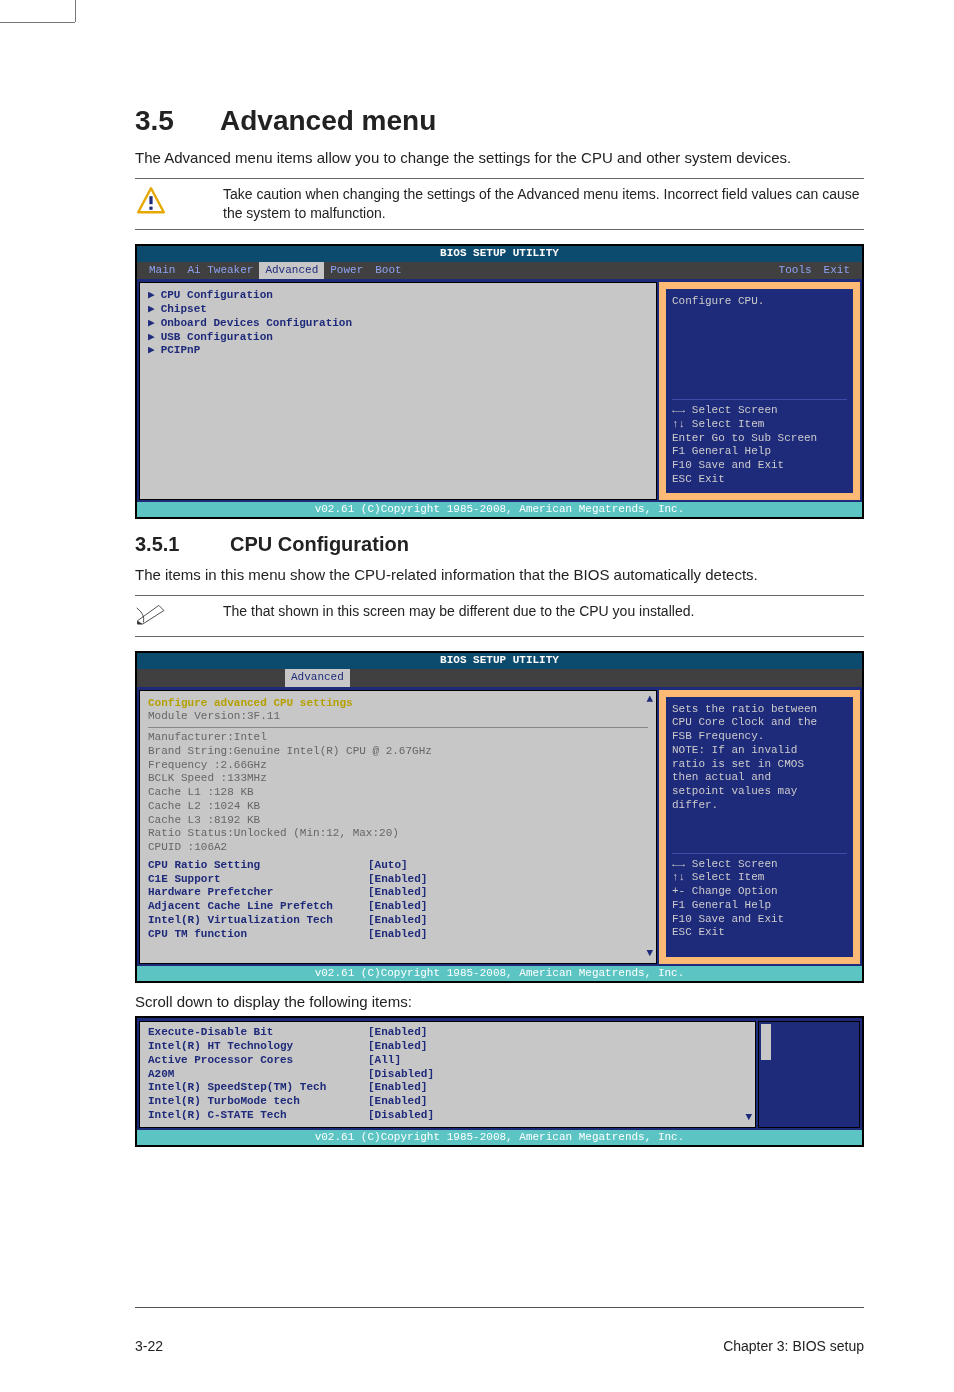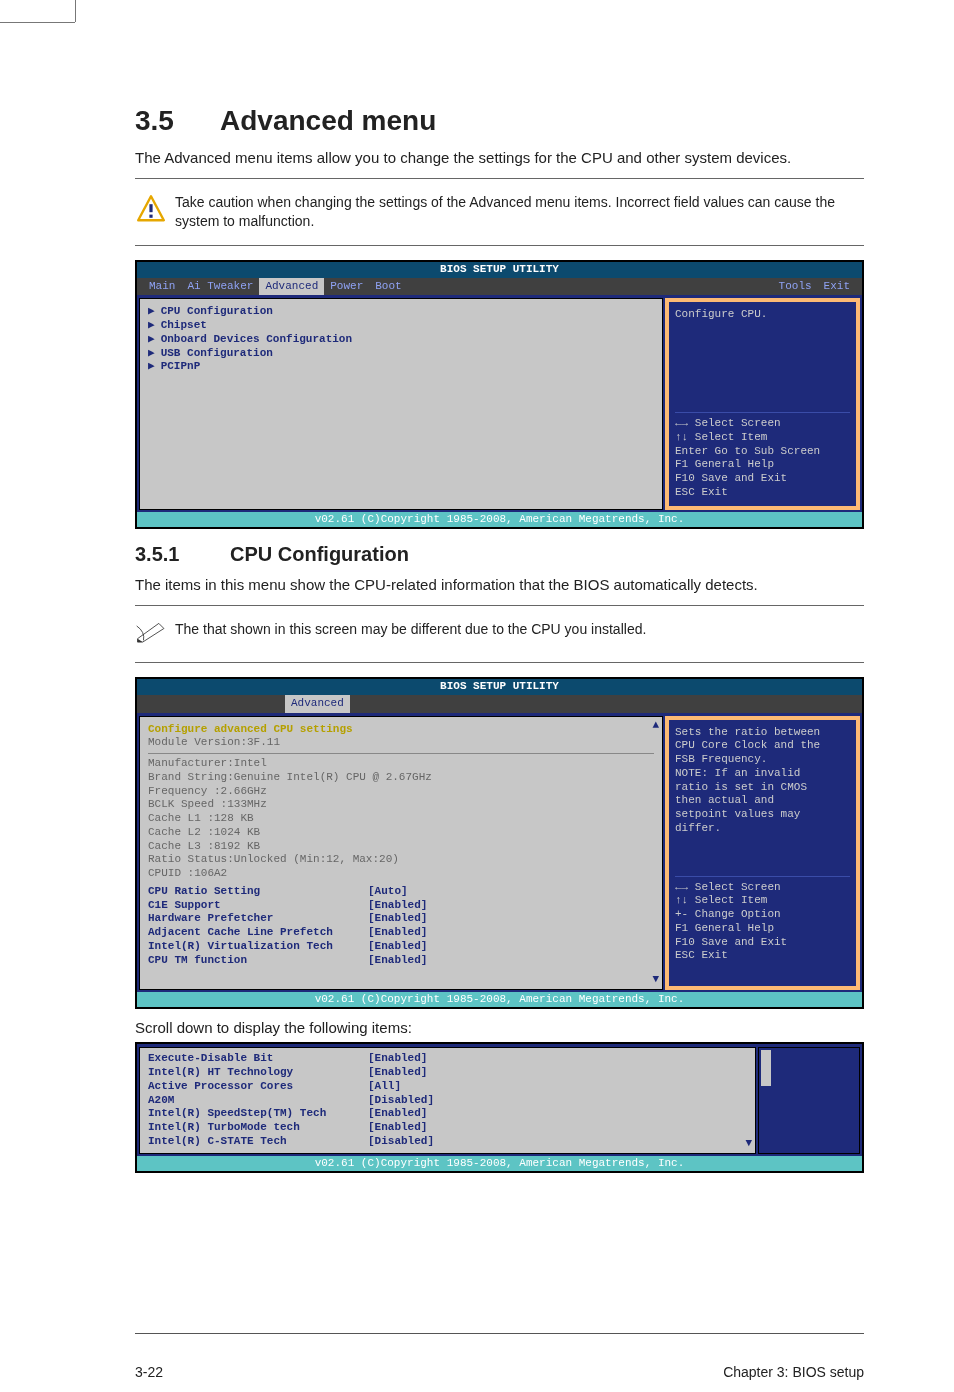--- a/index.html
+++ b/index.html
@@ -2,36 +2,36 @@
 <html><head>
 <meta charset="utf-8">
 <style>
   body { margin: 0; background: #fff; font-family: Arial, Helvetica, sans-serif; width: 954px; }
   .page { padding: 105px 90px 0 135px; position: relative; }
   .crop-tl-h { position:absolute; top:22px; left:0; width:75px; height:1px; background:#777; }
   .crop-tl-v { position:absolute; top:0; left:75px; width:1px; height:22px; background:#777; }
   h1 { font-size: 28px; margin: 0 0 10px; color:#222; }
   h1 .num { display:inline-block; width:85px; }
   .body-text { font-size: 15px; line-height: 1.4; color:#222; margin: 0 0 10px; }
-  .note-row { display:flex; align-items:flex-start; border-top:1px solid #666; border-bottom:1px solid #666; padding:14px 0; margin-bottom:14px; }
+  .note-row { display:flex; align-items:flex-start; border-top:1px solid #666; border-bottom:1px solid #666; padding:6px 0; margin-bottom:14px;gap:48px; }
   .note-row .icon { width:40px; flex:0 0 40px; }
   .note-row .txt { font-size: 14px; line-height:1.35; color:#222; }
   .pencil-row .icon svg { width:34px; }
   .warn-icon svg { width:32px; }
   h2 { font-size: 20px; color:#222; margin:14px 0 8px; }
   h2 .num { display:inline-block; width:95px; }
   .bios { font-family: "Courier New", monospace; font-size: 11px; line-height: 1.25; }
   .bios-outer { border:2px solid #000; margin-bottom:8px; }
   .bios-title { background:#0c4a6e; color:#fff; text-align:center; font-weight:bold; padding:1px 0; }
   .bios-menubar { background:#404040; color:#8fa2f3; display:flex; padding:0 6px; }
   .bios-menubar span { padding:2px 6px; }
   .bios-menubar .active { background:#c7c7c7; color:#1e2a7a; }
   .bios-body { display:flex; background:#1e2a7a; border-top:1px solid #1e2a7a; }
   .bios-left { flex:1; background:#c7c7c7; margin:2px; border:1px solid #000; padding:6px 8px; color:#1e2a7a; min-height:190px; position:relative; }
-  .bios-right { width:175px; background:#1e2a7a; margin:2px 2px 2px 0; border:4px solid #fdba74; padding:6px 6px; color:#4b6ee8; }
+  .bios-right { width:175px; background:#1e2a7a; margin:2px 2px 2px 0; border:7px solid #fdba74; padding:6px 6px; color:#4b6ee8; }
   .bios-right .help-top { color:#ccc; }
   .bios-right-mid { border-top:1px solid #3a4ca8; padding-top:4px; margin-top:90px; color:#ccc; }
   .bios-right-mid2 { border-top:1px solid #3a4ca8; padding-top:4px; margin-top:40px; color:#ccc; }
   .bios-footer { background:#5dc4c4; color:#fff; text-align:center; padding:1px 0; }
   .menuitem { color:#1e2a7a; font-weight:bold; }
   .arrow { color:#1e2a7a; font-weight:bold; margin-right:6px; }
   .yellow { color:#b5a000; font-weight:bold; }
   .gray { color:#666; }
   .setting-row { display:flex; }
   .setting-row .lbl { width:230px; }

